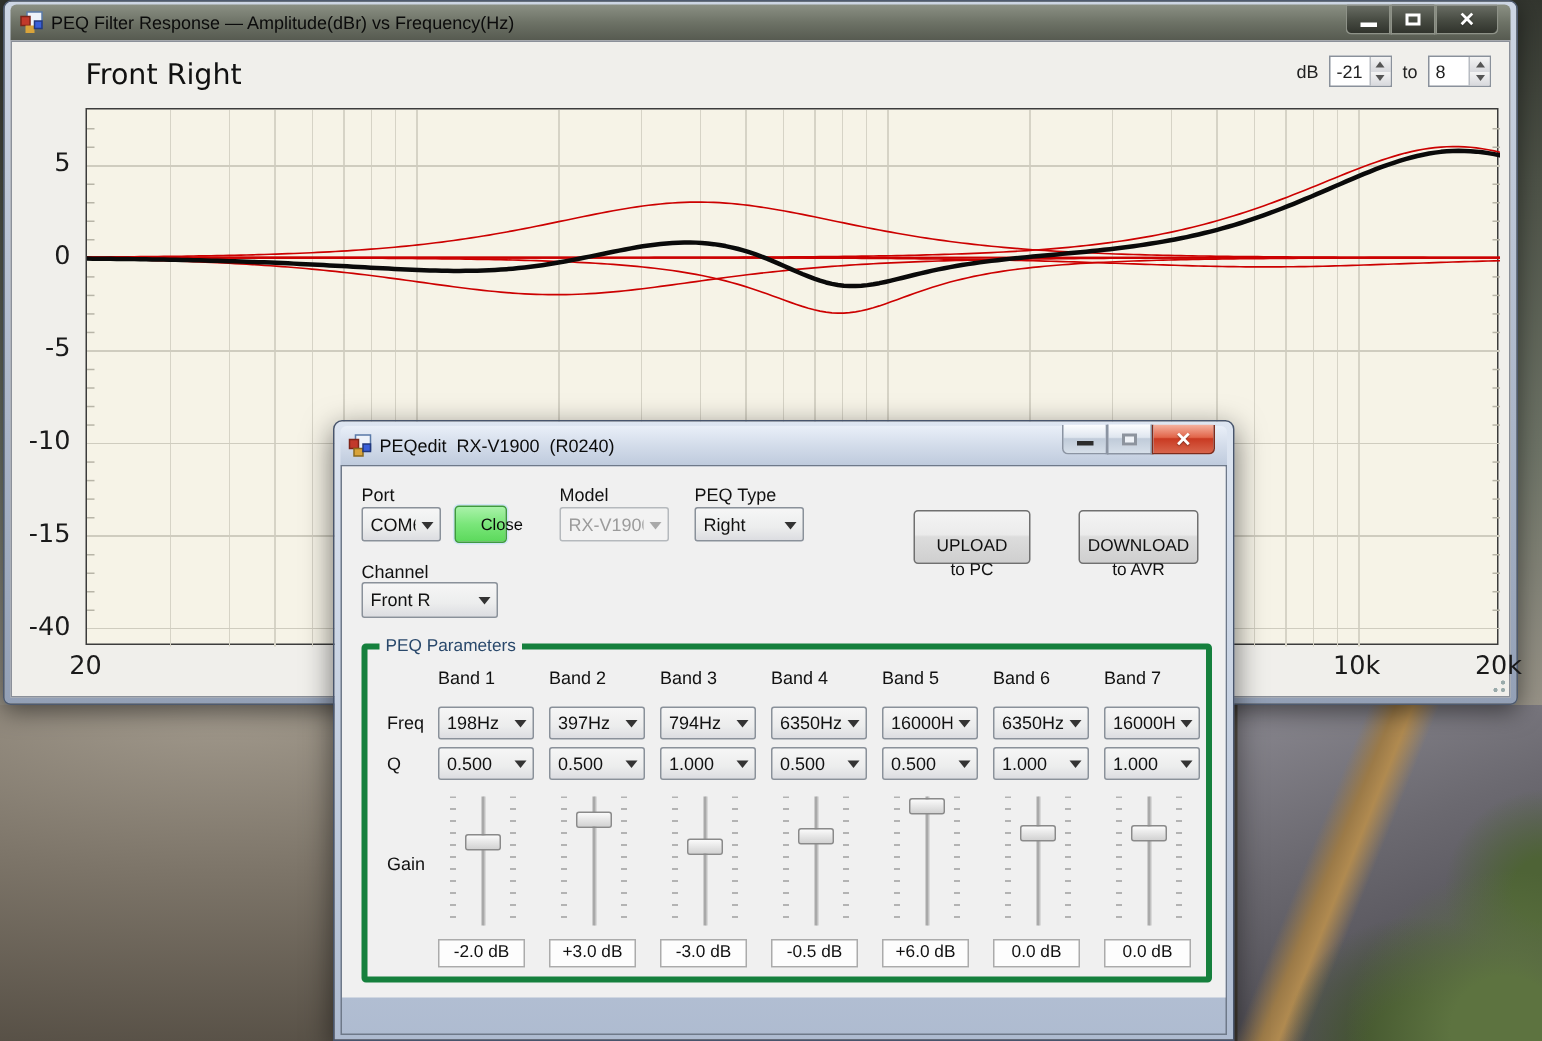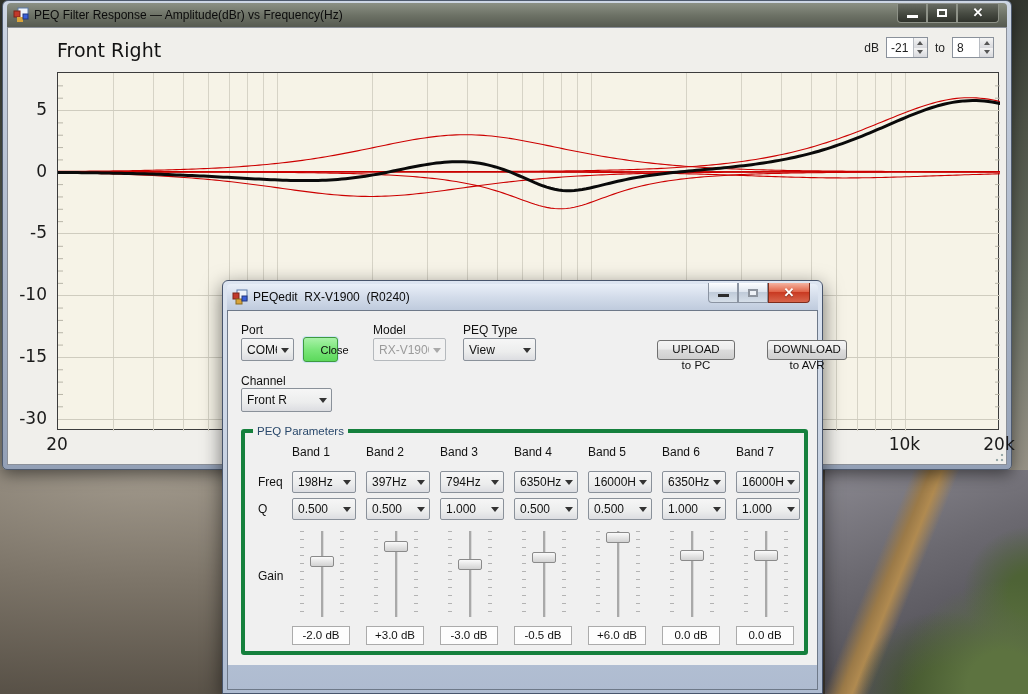--- a/index.html
+++ b/index.html
@@ -97,23 +97,23 @@
   .combo-text { flex:1; padding-left:5px; white-space:nowrap; overflow:hidden; }
   .combo-arrow { width:16px; display:flex; justify-content:center; }
   .combo-arrow::after { content:""; border:4px solid transparent; border-top:5px solid #333; margin-top:5px; }
   .combo.disabled { color:#9b9b9b; background:#f2f2f2; border-color:#b5b9bd; }
   .combo.disabled .combo-arrow::after { border-top-color:#a9a9a9; }
 
   .btn-green { position:absolute; left:75px; top:26px; width:35px; height:25px;
     background:linear-gradient(180deg,#a9f2a9 0%,#7ae67a 50%,#5cd95c 100%);
     border:1px solid #3f9a3f; border-radius:3px; font-size:11px; color:#0a0a0a;
     display:flex; align-items:center; justify-content:center; box-shadow:0 0 0 1px #cfe4f5;padding-left:28px; }
-  .btn-std { position:absolute; width:78px; height:20px; border:1px solid #707070; border-radius:3px;
+  .btn-std { position:absolute; width:78px; height:36px; border:1px solid #707070; border-radius:3px;
     background:linear-gradient(180deg,#f4f4f4 0%,#ebebeb 45%,#dcdcdc 50%,#cfcfcf 100%);
-    font-size:11.5px; color:#111; text-align:center; line-height:1.35; padding-top:1px;margin-left:48px; }
+    font-size:11.5px; color:#111; text-align:center; line-height:1.35; padding-top:16px; }
 
   .groupbox { position:absolute; left:13px; top:118px; width:567px; height:226px;
     border:4px solid #15803d; border-radius:3px; }
   .gb-legend { position:absolute; top:-8px; left:8px; background:#f0f0f0; padding:0 4px;
     font-size:11.5px; color:#29486b; }
   .gb-row { position:absolute; left:47px; display:flex; }
   .gb-col { width:74px; display:flex; }
   .band-lbl { font-size:12px; color:#111; }
   .row-lbl { position:absolute; left:13px; font-size:12px; color:#111; }
   .gb-combo { position:relative; width:64px; height:22px; }
@@ -179,21 +179,21 @@
             <span class="spin-dn"></span>
           </span>
       </div>
     </div>
     <div id="y-labels">
         <div style="top: 27.0345px;">5</div>
         <div style="top: 88.7586px;">0</div>
         <div style="top: 150.483px;">-5</div>
         <div style="top: 212.207px;">-10</div>
         <div style="top: 273.931px; margin-left: 44px;">-15</div>
-        <div style="top: 335.655px;">-30</div>
+        <div style="top: 335.655px;">-40</div>
       </div>
     <div id="plot">
       <svg id="plot-svg" width="942" height="358">
           <line x1="55.79265534348391" y1="0" x2="55.79265534348391" y2="358" stroke="#d6d3c6" stroke-width="1" shape-rendering="crispEdges"></line>
           <line x1="95.0234186384901" y1="0" x2="95.0234186384901" y2="358" stroke="#d6d3c6" stroke-width="1" shape-rendering="crispEdges"></line>
           <line x1="125.45316272301982" y1="0" x2="125.45316272301982" y2="358" stroke="#d6d3c6" stroke-width="1" shape-rendering="crispEdges"></line>
           <line x1="150.316073981974" y1="0" x2="150.316073981974" y2="358" stroke="#d6d3c6" stroke-width="1" shape-rendering="crispEdges"></line>
           <line x1="171.33736592598655" y1="0" x2="171.33736592598655" y2="358" stroke="#d6d3c6" stroke-width="1" shape-rendering="crispEdges"></line>
           <line x1="189.5468372769802" y1="0" x2="189.5468372769802" y2="358" stroke="#d6d3c6" stroke-width="1" shape-rendering="crispEdges"></line>
           <line x1="205.60872932545794" y1="0" x2="205.60872932545794" y2="358" stroke="#d6d3c6" stroke-width="1" shape-rendering="crispEdges"></line>
@@ -317,21 +317,21 @@
       <div class="btn-green">Close</div>
 
       <span class="lbl" style="left:145px;top:12px">Model</span>
       <div class="combo disabled" style="left:145px;top:27px;width:73px">
         <span class="combo-text">RX-V1900</span>
         <span class="combo-arrow"></span>
       </div>
 
       <span class="lbl" style="left:235px;top:12px">PEQ Type</span>
       <div class="combo" style="left:235px;top:27px;width:73px">
-        <span class="combo-text">View</span>
+        <span class="combo-text">Right</span>
         <span class="combo-arrow"></span>
       </div>
 
       <div class="btn-std" style="left:381px;top:29px">
         <div>UPLOAD</div>
         <div>to PC</div>
       </div>
       <div class="btn-std" style="left:491px;top:29px;width:80px">
         <div>DOWNLOAD</div>
         <div>to AVR</div>

